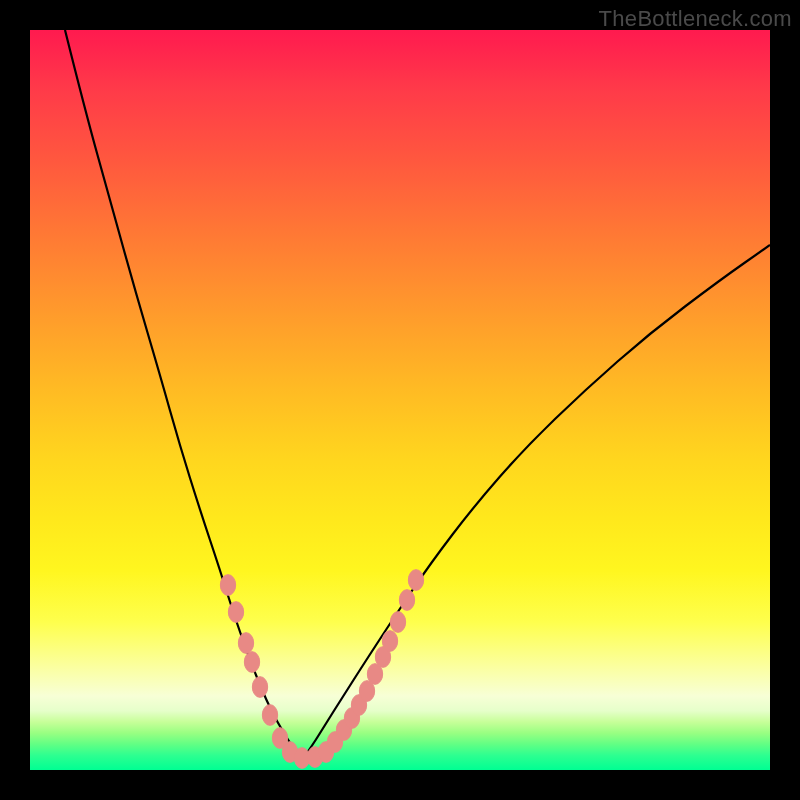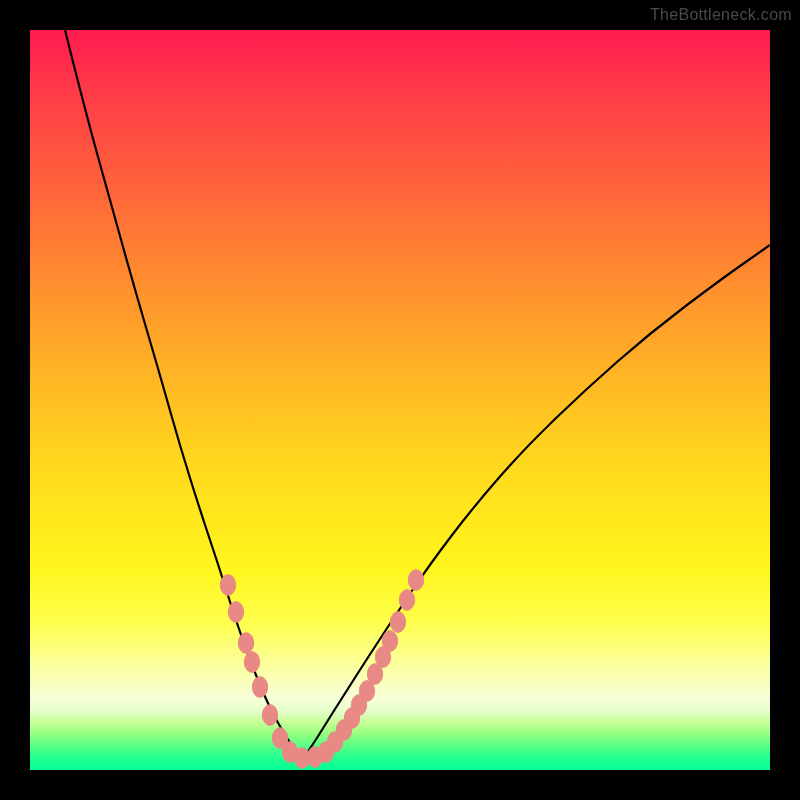--- a/index.html
+++ b/index.html
@@ -43,21 +43,21 @@
       #62ff84 96.5%,
       #2eff90 98.0%,
       #00ff93 100%
     );
   }
   .watermark {
     position: absolute;
     top: 6px;
     right: 8px;
     color: #4a4a4a;
-    font-size: 16px;
+    font-size: 22px;
     letter-spacing: 0.3px;
     font-weight: 500;
     user-select: none;
   }
   svg.curves {
     position: absolute;
     left: 0;
     top: 0;
     width: 740px;
     height: 740px;

